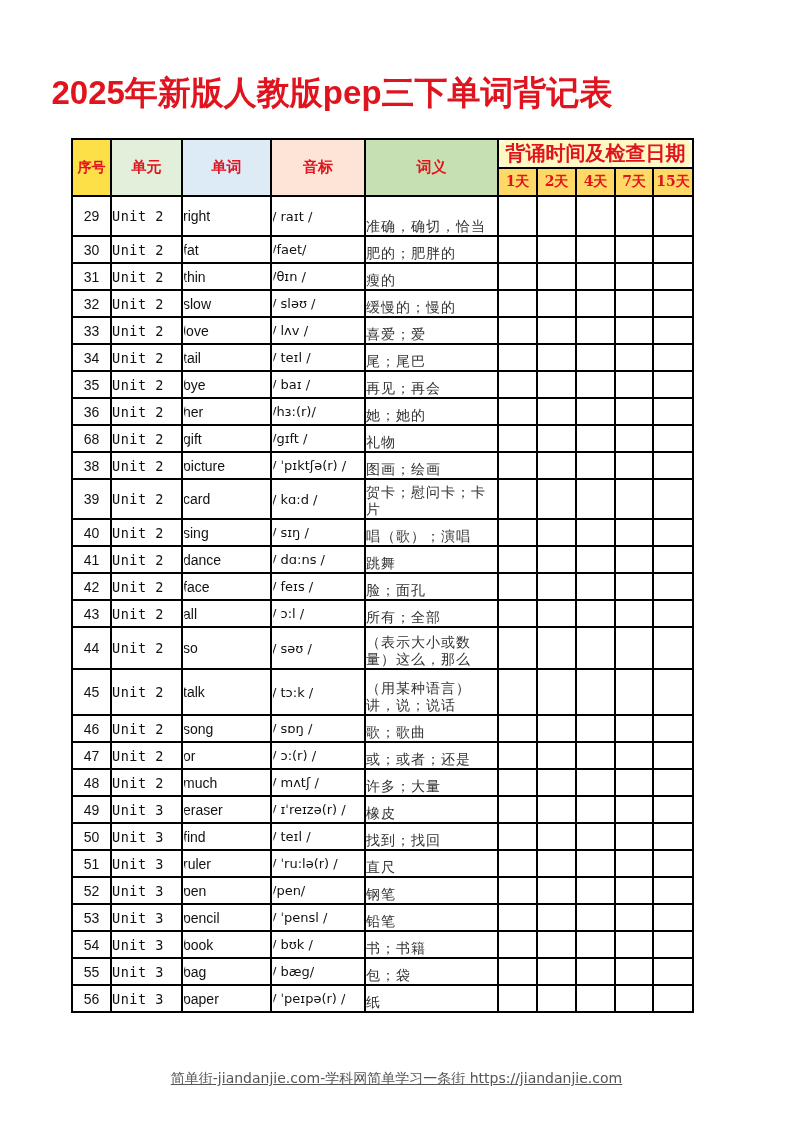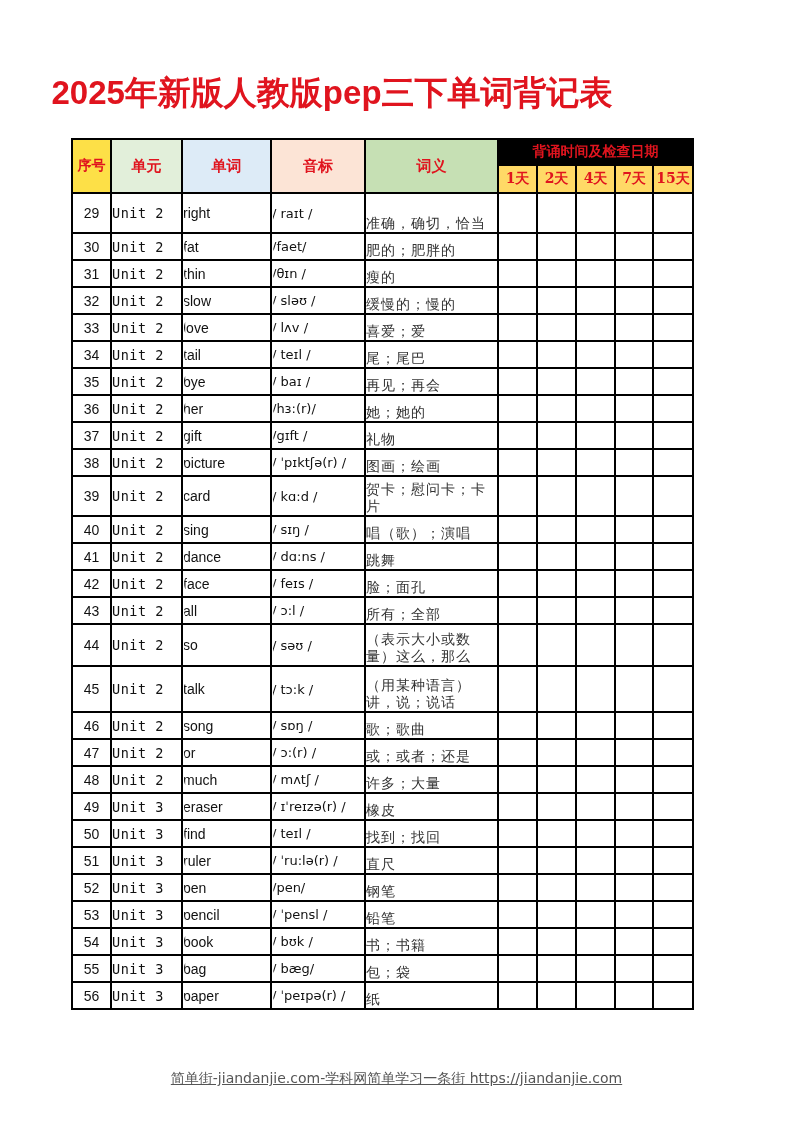--- a/index.html
+++ b/index.html
@@ -6,21 +6,21 @@
   body { width:793px; height:1122px; position:relative; overflow:hidden; font-family:"DejaVu Sans", sans-serif; }
   .title { position:absolute; left:0; top:70px; width:664px; text-align:center; font-family:"Liberation Sans", sans-serif; font-weight:bold; font-size:33px; color:#e0141e; letter-spacing:0px; line-height:46px; }
   table.vocab { position:absolute; left:71px; top:138px; border-collapse:collapse; table-layout:fixed; width:621px; }
   table.vocab td, table.vocab th { border:2px solid #000; padding:0; overflow:hidden; }
   th { font-weight:bold; color:#e0141e; font-size:15px; font-family:"DejaVu Sans", sans-serif; text-align:center; vertical-align:middle; }
   th.c-no { background:#fde047; font-size:14px; }
   th.c-unit { background:#e2efda; }
   th.c-word { background:#ddebf7; }
   th.c-ipa { background:#fce4d6; }
   th.c-mean { background:#c6e0b4; }
-  th.c-review { background:#000000; font-size:14px; height:24px; }
+  th.c-review { background:#fef9c3; font-size:20px; height:24px;border-radius:11px; }
   th.c-day { background:#ffd966; font-family:"DejaVu Serif", serif; font-size:14px; height:26px; }
   td { font-size:13.5px; color:#111; vertical-align:middle; height:25px; }
   td.no { text-align:center; font-family:"Liberation Sans", sans-serif; font-size:14px;margin-left:24px; }
   td.unit { font-family:"DejaVu Sans Mono", monospace; font-size:13.5px; padding-left:2px; letter-spacing:0.5px; }
   td.word { font-family:"Liberation Sans", sans-serif; font-size:14px; padding-left:2px;border-radius:18px; }
   td.ipa { font-family:"DejaVu Sans", sans-serif; font-size:13px; padding-left:2px; white-space:nowrap;border-radius:16px; }
   td.mean { font-family:"DejaVu Serif", serif; font-size:14px; color:#333; padding-left:2px; vertical-align:bottom; line-height:17px; letter-spacing:1px; }
   td.chk { background:#fff; }
   tr.tall td { height:38px; }
   tr.tall2 td { height:40px; }
@@ -154,21 +154,21 @@
         <td class="word">her</td>
         <td class="ipa">/hɜ:(r)/</td>
         <td class="mean">她；她的</td>
         <td class="chk"></td>
         <td class="chk"></td>
         <td class="chk"></td>
         <td class="chk"></td>
         <td class="chk"></td>
       </tr>
       <tr>
-        <td class="no">37</td>
+        <td class="no">68</td>
         <td class="unit">Unit 2</td>
         <td class="word">gift</td>
         <td class="ipa">/gɪft /</td>
         <td class="mean">礼物</td>
         <td class="chk"></td>
         <td class="chk"></td>
         <td class="chk"></td>
         <td class="chk"></td>
         <td class="chk"></td>
       </tr>

